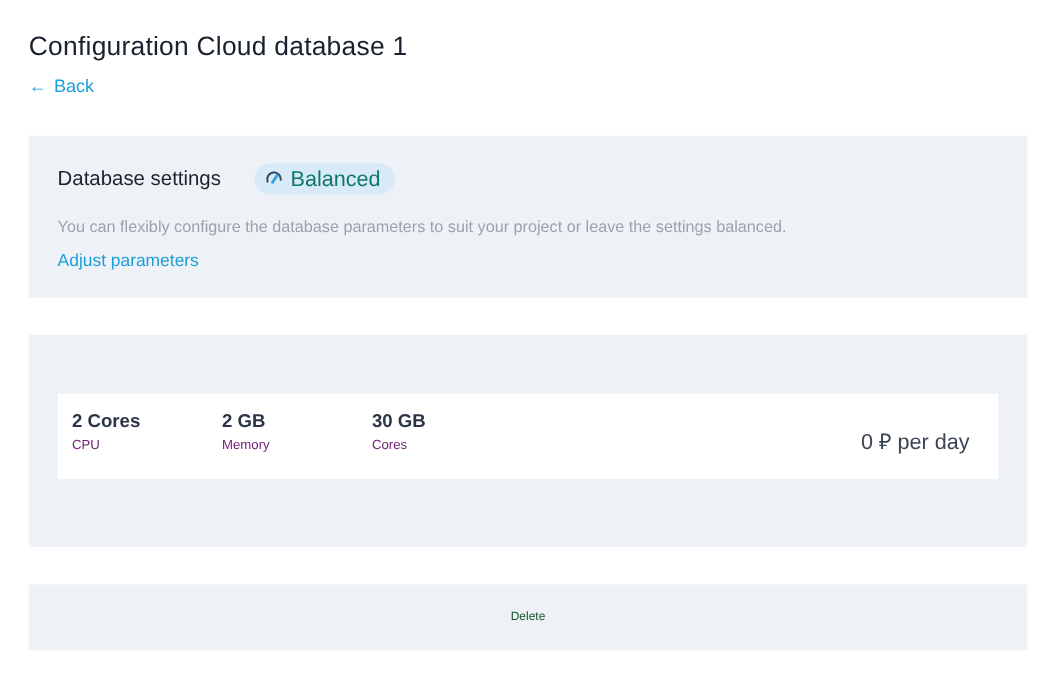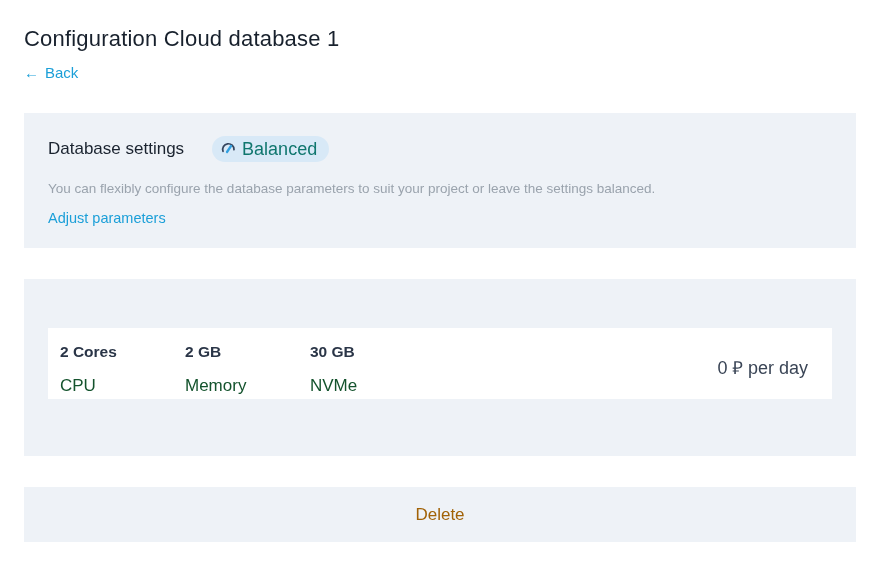--- a/index.html
+++ b/index.html
@@ -85,32 +85,32 @@
   .spec-card {
     margin-top: 25px;
     background: #ffffff;
     height: 71px;
     padding: 15px 24px 0 12px;
     display: flex;
     align-items: flex-start;
   }
   .spec-col { width: 125px; }
   .spec-value { font-size: 15.5px; font-weight: 700; color: #2a3547; }
-  .spec-label { margin-top: 15px; font-size: 17px; color: #14532d; }
+  .spec-label { margin-top: 4px; font-size: 11px; color: #701a75; }
   .spec-price {
     margin-left: auto;
     align-self: center;
     padding-bottom: 8px;
     font-size: 18px;
     color: #3a4556;
   }
 
   .delete-link {
-    font-size: 17px;
-    color: #a16207;
+    font-size: 10px;
+    color: #14532d;
     text-decoration: none;
     cursor: pointer;
   }
 </style>
 </head>
 <body>
 
 <div class="page">
 
   <h1 class="page-title">Configuration Cloud database 1</h1>
@@ -145,21 +145,21 @@
       <div class="spec-col">
         <div class="spec-value">2 Cores</div>
         <div class="spec-label">CPU</div>
       </div>
       <div class="spec-col">
         <div class="spec-value">2 GB</div>
         <div class="spec-label">Memory</div>
       </div>
       <div class="spec-col">
         <div class="spec-value">30 GB</div>
-        <div class="spec-label">NVMe</div>
+        <div class="spec-label">Cores</div>
       </div>
       <div class="spec-price">0 ₽ per day</div>
     </div>
   </section>
 
   
   <section class="card card-delete">
     <a class="delete-link">Delete</a>
   </section>
 

